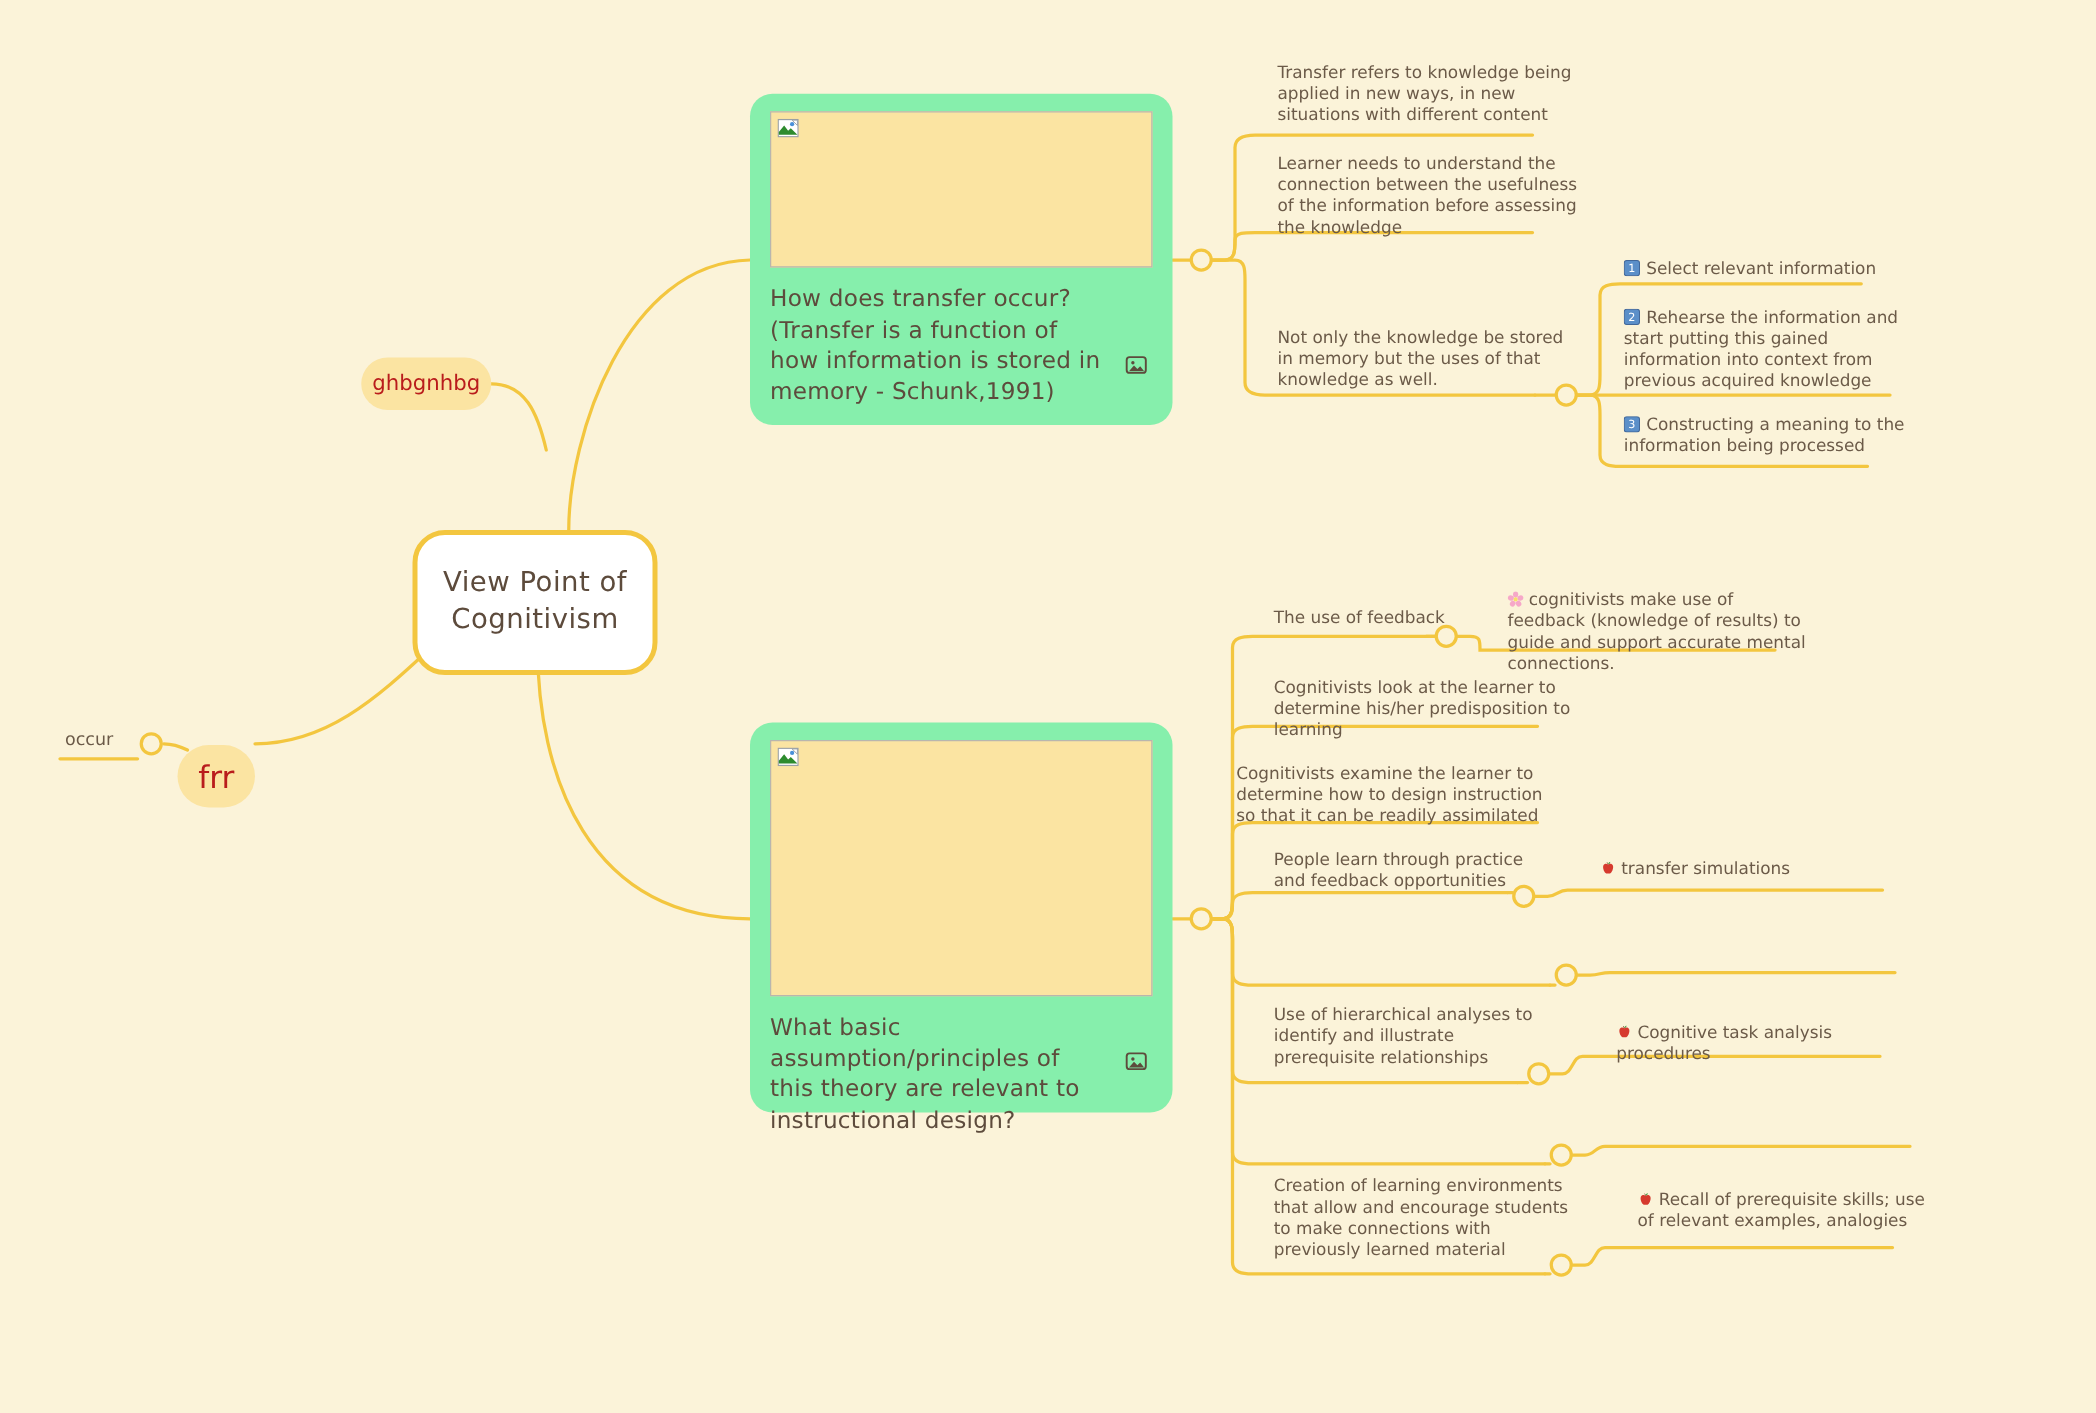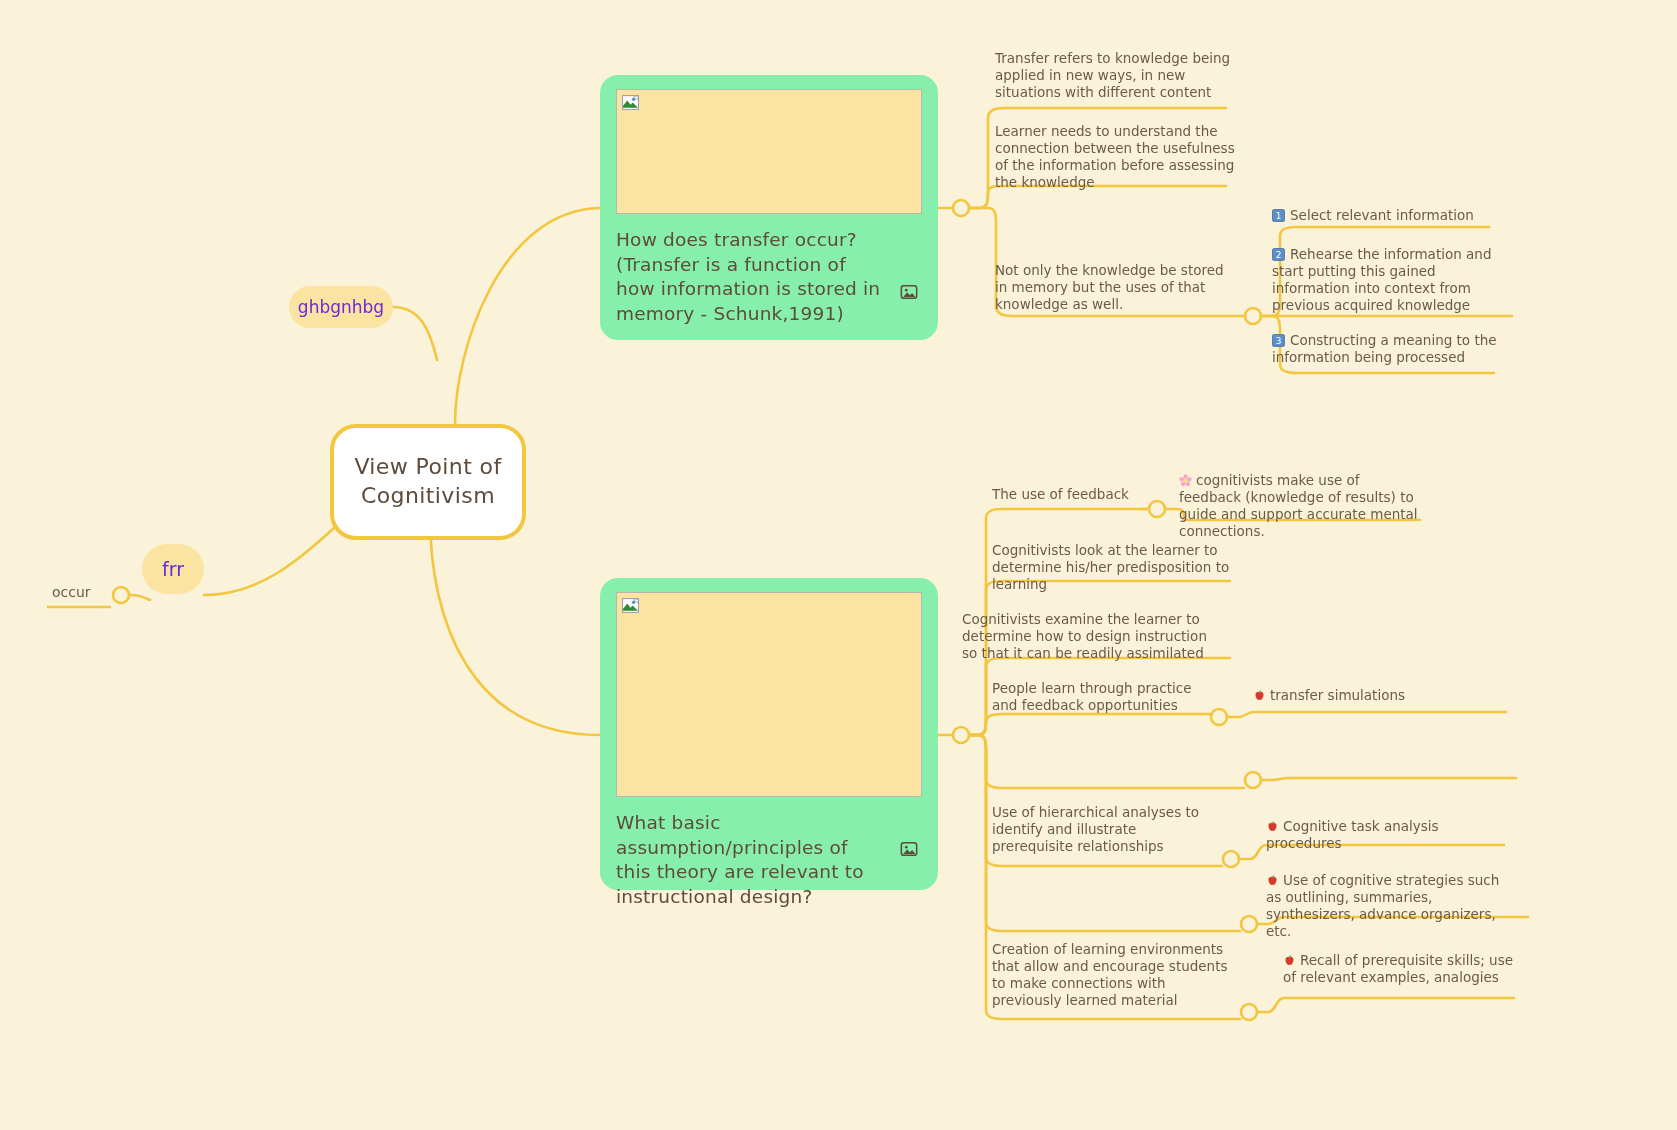--- a/index.html
+++ b/index.html
@@ -26,26 +26,26 @@
     text-align:center;
     font-size:22px;line-height:1.3;
     color:#5d4b3c;
     letter-spacing:.4px;
   }
 
   .pill{
     background:#fbe4a2;
     border-radius:22px;
     display:flex;align-items:center;justify-content:center;
-    color:#6d28d9;
+    color:#b91c1c;
     font-size:17px;
     padding:6px 18px;
   }
   #node-ghbgnhbg{left:289px;top:286px;width:104px;height:42px;}
-  #node-frr{left:142px;top:544px;width:62px;height:50px;font-size:19px;border-radius:26px;}
+  #node-frr{left:142px;top:596px;width:62px;height:50px;font-size:25px;border-radius:26px;}
 
   .plain-label{
     position:absolute;
     font-size:14px;color:#6b5a48;
   }
   #node-tehee{left:52px;top:584px;}
 
   
   .card{
     position:absolute;
@@ -89,20 +89,21 @@
   #card-assumption .pic-icon{top:262px;}
 
   
   .leaf{
     position:absolute;
     font-size:13.5px;
     line-height:1.27;
     color:#6b5a48;
     box-sizing:border-box;
     padding-bottom:3px;
+    margin-left:27px;
   }
   .leaf .em{
     display:inline-block;
     width:13px;height:13px;
     vertical-align:-2px;
     margin-right:4px;
   }
   .leaf .num{
     display:inline-block;
     width:13px;height:13px;
@@ -300,27 +301,20 @@
 
 
   <div class="leaf" style="left:1266px;top:818px;width:240px;">
     <svg class="em" viewBox="0 0 16 16">
       <path d="M8 4.4c-1.6-1.3-4-1-4.7 1.1-.8 2.3.5 6 2.2 7.4 1 .9 1.7.3 2.5.3s1.5.6 2.5-.3c1.7-1.4 3-5.1 2.2-7.4C12 3.4 9.6 3.1 8 4.4z" fill="#d63a2e"></path>
       <path d="M8.2 4.2c0-1.2.7-2.2 1.8-2.6.2 1.3-.6 2.4-1.8 2.6z" fill="#3d9b3d"></path>
       <path d="M7.9 4.3c-.1-.8-.4-1.4-.9-1.9" stroke="#6b4a23" stroke-width="0.9" fill="none"></path>
     </svg><span>Cognitive task analysis procedures</span>
   </div>
 
-  <div class="leaf" style="left:1266px;top:872px;width:245px;">
-    <svg class="em" viewBox="0 0 16 16">
-      <path d="M8 4.4c-1.6-1.3-4-1-4.7 1.1-.8 2.3.5 6 2.2 7.4 1 .9 1.7.3 2.5.3s1.5.6 2.5-.3c1.7-1.4 3-5.1 2.2-7.4C12 3.4 9.6 3.1 8 4.4z" fill="#d63a2e"></path>
-      <path d="M8.2 4.2c0-1.2.7-2.2 1.8-2.6.2 1.3-.6 2.4-1.8 2.6z" fill="#3d9b3d"></path>
-      <path d="M7.9 4.3c-.1-.8-.4-1.4-.9-1.9" stroke="#6b4a23" stroke-width="0.9" fill="none"></path>
-    </svg><span>Use of cognitive strategies such as outlining, summaries, synthesizers, advance organizers, etc.</span>
-  </div>
 
   <div class="leaf" style="left:1283px;top:952px;width:232px;">
     <svg class="em" viewBox="0 0 16 16">
       <path d="M8 4.4c-1.6-1.3-4-1-4.7 1.1-.8 2.3.5 6 2.2 7.4 1 .9 1.7.3 2.5.3s1.5.6 2.5-.3c1.7-1.4 3-5.1 2.2-7.4C12 3.4 9.6 3.1 8 4.4z" fill="#d63a2e"></path>
       <path d="M8.2 4.2c0-1.2.7-2.2 1.8-2.6.2 1.3-.6 2.4-1.8 2.6z" fill="#3d9b3d"></path>
       <path d="M7.9 4.3c-.1-.8-.4-1.4-.9-1.9" stroke="#6b4a23" stroke-width="0.9" fill="none"></path>
     </svg><span>Recall of prerequisite skills; use of relevant examples, analogies</span>
   </div>
 
 </div>

